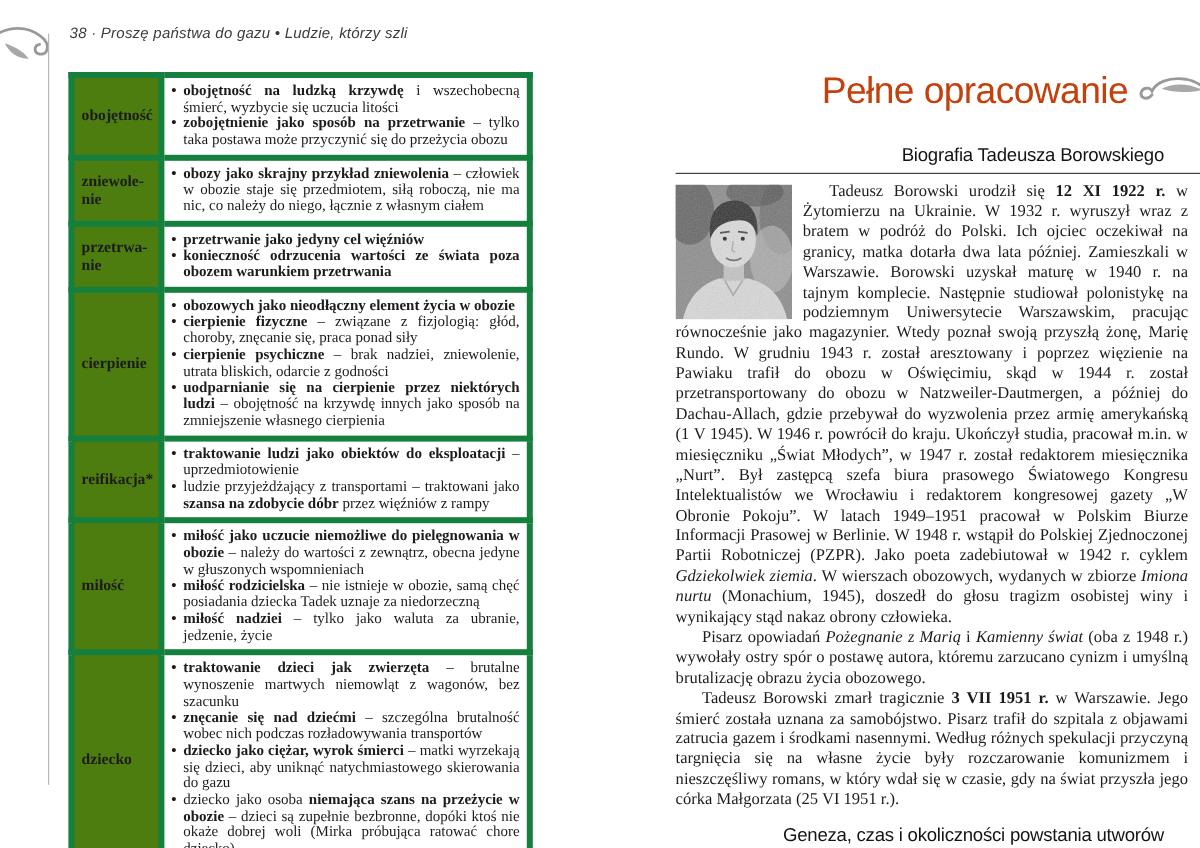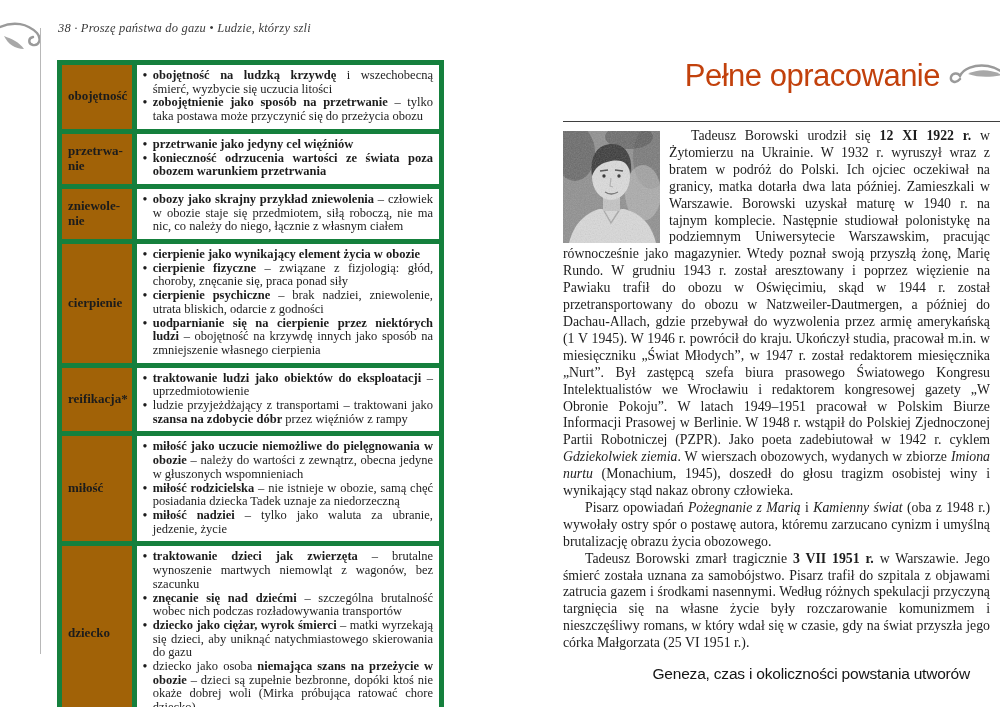--- a/index.html
+++ b/index.html
@@ -8,30 +8,30 @@
     position:relative; background:#ffffff; overflow:hidden;
     font-family:"Liberation Serif", serif; color:#1c1c1c;
   }
   .b { font-weight:bold; }
   .i { font-style:italic; }
 
   
   .corner-flourish { position:absolute; left:0; top:12px; }
   .page-header {
     position:absolute; left:58px; top:21px;
-    font-family:Liberation Serif, serif; font-style:italic;
+    font-family:Liberation Sans, sans-serif; font-style:italic;
     font-size:12.5px; color:#3b3b3b; letter-spacing:.2px;
   }
   .margin-rule { position:absolute; left:40px; top:28px; width:1px; height:626px; background:#b8b8b8; }
 
   .left-wrap { position:absolute; left:57px; top:60px; width:387px; }
   table.concept-table { width:100%; border-collapse:collapse; border:1.5px solid #4b4b4b; }
   table.concept-table td { border:5px solid #15803d; vertical-align:middle; }
   td.term {
-    width:73px; background:#a16207; font-weight:bold;
+    width:73px; background:#4d7c0f; font-weight:bold;
     font-size:13px; line-height:1.15; padding:4px 4px 4px 6px;
     white-space:pre-line;
   }
   td.desc { padding:4px 6px 5px 5px; font-size:12.5px; line-height:13.7px; }
   ul.bullets { list-style:none; }
   ul.bullets li { position:relative; padding-left:11px; text-align:justify; }
   ul.bullets li::before { content:"\2022"; position:absolute; left:1px; font-weight:bold; }
 
   .footnote-rule { width:66px; height:1px; background:#4b4b4b; margin:10px 0 4px 0; }
   .footnote { font-size:12px; padding-left:16px; color:#222; }
@@ -73,43 +73,43 @@
         <tr>
           <td class="term">obojętność</td>
           <td class="desc">
             <ul class="bullets">
               <li><span class="b">obojętność na ludzką krzywdę</span><span> i wszechobecną śmierć, wyzbycie się uczucia litości</span></li>
               <li><span class="b">zobojętnienie jako sposób na przetrwanie</span><span> – tylko taka postawa może przyczynić się do przeżycia obozu</span></li>
             </ul>
           </td>
         </tr>
         <tr>
+          <td class="term">zniewole-
+nie</td>
+          <td class="desc">
+            <ul class="bullets">
+              <li><span class="b">obozy jako skrajny przykład zniewolenia</span><span> – człowiek w obozie staje się przedmiotem, siłą roboczą, nie ma nic, co należy do niego, łącznie z własnym ciałem</span></li>
+            </ul>
+          </td>
+        </tr>
+        <tr>
           <td class="term">przetrwa-
 nie</td>
           <td class="desc">
             <ul class="bullets">
               <li><span class="b">przetrwanie jako jedyny cel więźniów</span></li>
               <li><span class="b">konieczność odrzucenia wartości ze świata poza obozem warunkiem przetrwania</span></li>
             </ul>
           </td>
         </tr>
         <tr>
-          <td class="term">zniewole-
-nie</td>
-          <td class="desc">
-            <ul class="bullets">
-              <li><span class="b">obozy jako skrajny przykład zniewolenia</span><span> – człowiek w obozie staje się przedmiotem, siłą roboczą, nie ma nic, co należy do niego, łącznie z własnym ciałem</span></li>
-            </ul>
-          </td>
-        </tr>
-        <tr>
           <td class="term">cierpienie</td>
           <td class="desc">
             <ul class="bullets">
-              <li><span class="b">cierpienie jako wynikający element życia w obozie</span></li>
+              <li><span class="b">obozowych jako nieodłączny element życia w obozie</span></li>
               <li><span class="b">cierpienie fizyczne</span><span> – związane z fizjologią: głód, choroby, znęcanie się, praca ponad siły</span></li>
               <li><span class="b">cierpienie psychiczne</span><span> – brak nadziei, zniewolenie, utrata bliskich, odarcie z godności</span></li>
               <li><span class="b">uodparnianie się na cierpienie przez niektórych ludzi</span><span> – obojętność na krzywdę innych jako sposób na zmniejszenie własnego cierpienia</span></li>
             </ul>
           </td>
         </tr>
         <tr>
           <td class="term">reifikacja*</td>
           <td class="desc">
             <ul class="bullets">
@@ -149,20 +149,21 @@
 
   <div class="title-row">
     <h1 class="page-title">Pełne opracowanie</h1>
     <svg width="52" height="30" viewBox="0 0 52 30">
       <path d="M12,18 C8,23 2,21 3,16 C4,12 10,11 12,15 C15,8 26,3 40,5 C46,6 50,8 54,11" fill="none" stroke="#9a9a9a" stroke-width="2.4" stroke-linecap="round"></path>
       <path d="M20,13 C30,8 42,8 54,14 C44,16 32,17 20,13 Z" fill="#a8a8a8"></path>
     </svg>
   </div>
 
   <div class="sec-bio">
+    <h2 class="section-heading">Biografia Tadeusza Borowskiego</h2>
     <div class="section-rule"></div>
     <div class="section-body">
       <div class="photo">
         <svg width="97" height="112" viewBox="0 0 97 112">
           <defs>
             <filter id="grain" x="0" y="0" width="100%" height="100%">
               <feTurbulence type="fractalNoise" baseFrequency="0.8" numOctaves="3" stitchTiles="stitch"></feTurbulence>
               <feColorMatrix type="saturate" values="0"></feColorMatrix>
             </filter>
           </defs>

